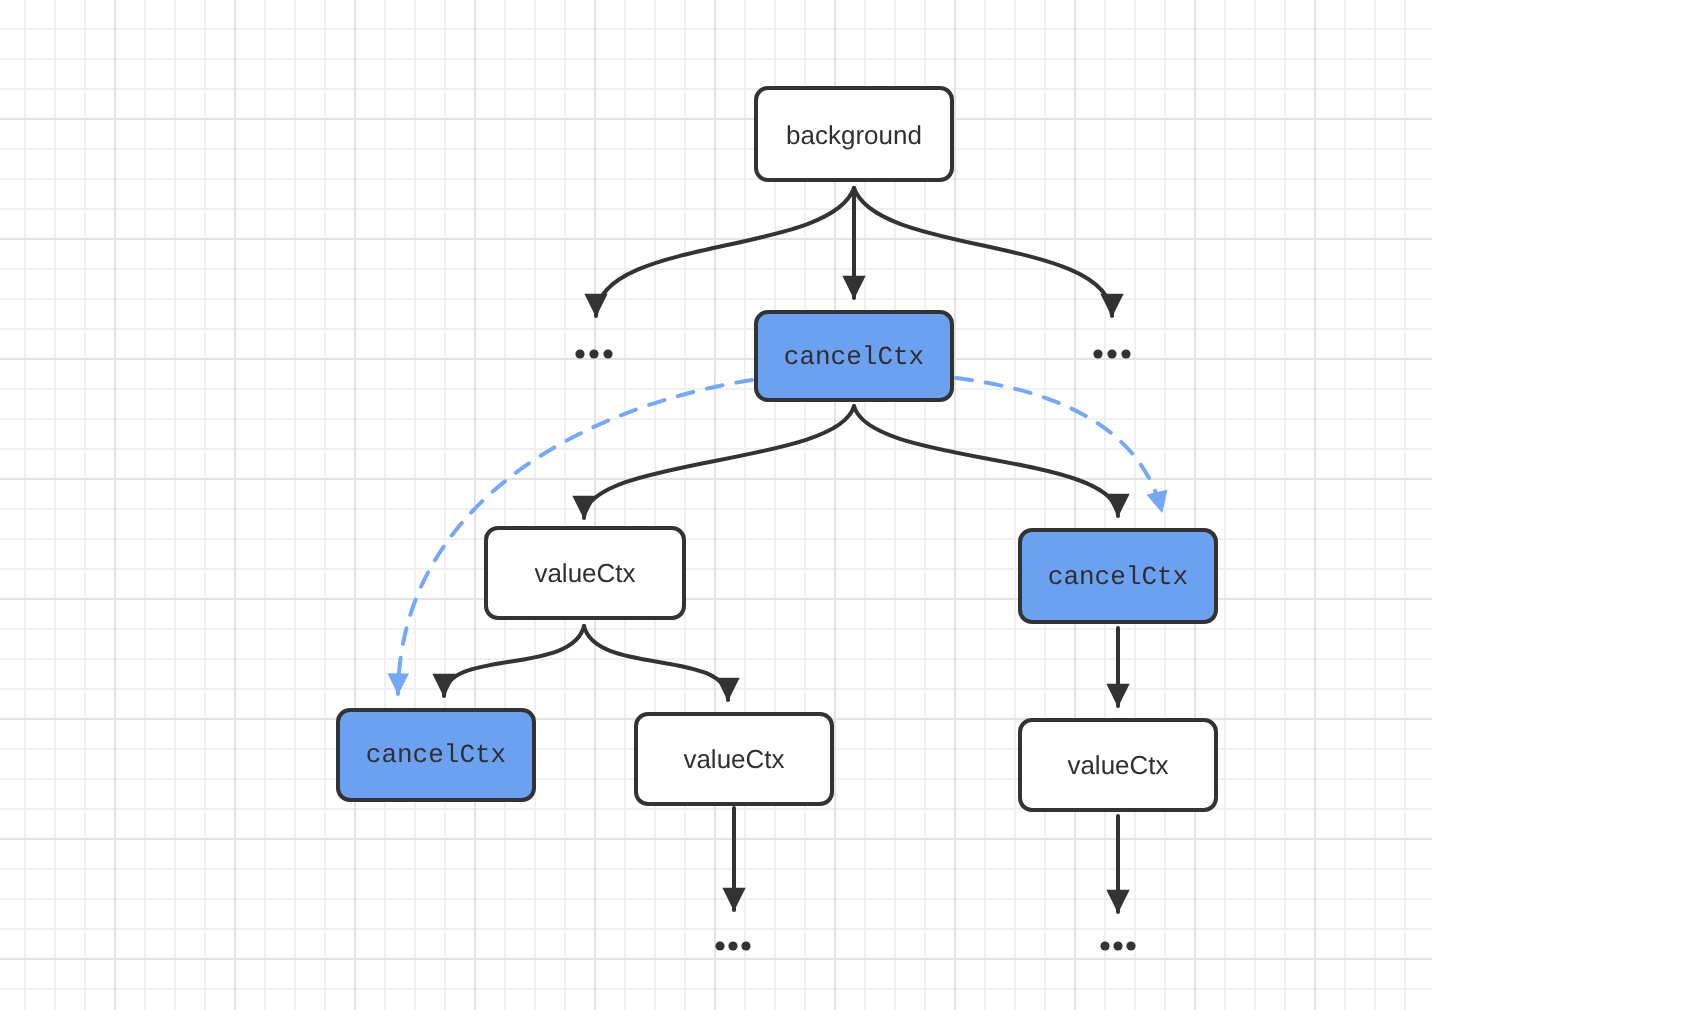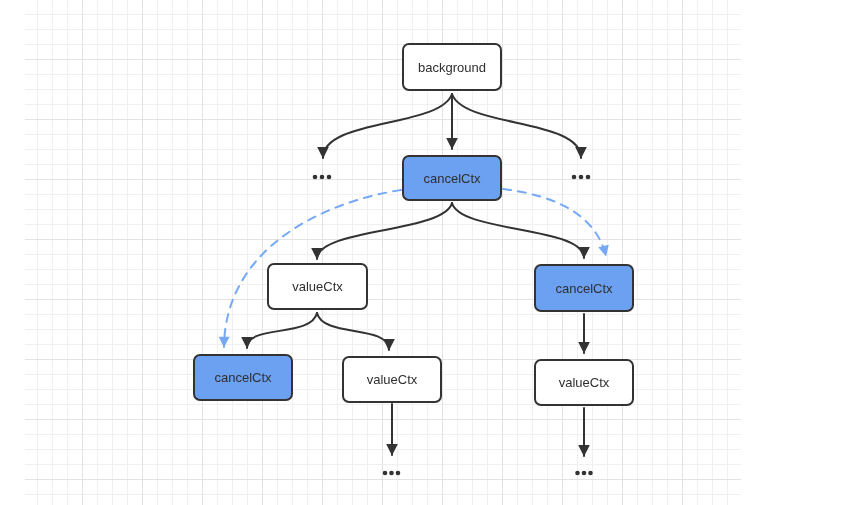--- a/index.html
+++ b/index.html
@@ -10,41 +10,40 @@
     overflow: hidden;
     background-color: var(--c-canvas_bg, #ffffff);
     background-image:
       linear-gradient(90deg, var(--c-grid_major, #e3e3e6) 1px, transparent 1px),
       linear-gradient(var(--c-grid_major, #e3e3e6) 1px, transparent 1px),
       linear-gradient(90deg, var(--c-grid_minor, #f0f0f2) 1px, transparent 1px),
       linear-gradient(var(--c-grid_minor, #f0f0f2) 1px, transparent 1px);
     background-size: 60px 60px, 60px 60px, 15px 15px, 15px 15px;
     background-position: -3px -1px;
     font-family: "Liberation Sans", sans-serif;
-    margin-left: 25px;
   }
   .edges {
     position: absolute;
     left: 0; top: 0;
     width: 848px; height: 505px;
   }
   .node {
     position: absolute;
     box-sizing: border-box;
     border: 2px solid var(--c-node_border, #333333);
     border-radius: 7px;
     background: var(--c-node_fill, #ffffff);
     display: flex;
     align-items: center;
     justify-content: center;
     font-size: 13px;
     color: var(--c-text, #2f2f2f);
     cursor: default;
   }
-  .node--hl { background: var(--c-node_fill_highlight, #6ca0f0); }
+  .node--hl { background: var(--c-node_fill_highlight, #6ca0f0); font-family: Liberation Mono, monospace; }
 </style>
 </head>
 <body>
 
 <div class="canvas">
 
   <svg class="edges" viewBox="0 0 848 505" xmlns="http://www.w3.org/2000/svg">
     <defs>
       <marker id="ah-dark" viewBox="0 0 12 12" refX="10.5" refY="6" markerWidth="14" markerHeight="14" markerUnits="userSpaceOnUse" orient="auto-start-reverse">
         <path d="M1,1 L11,6 L1,11 Z" fill="var(--c-arrow, #333333)"></path>

